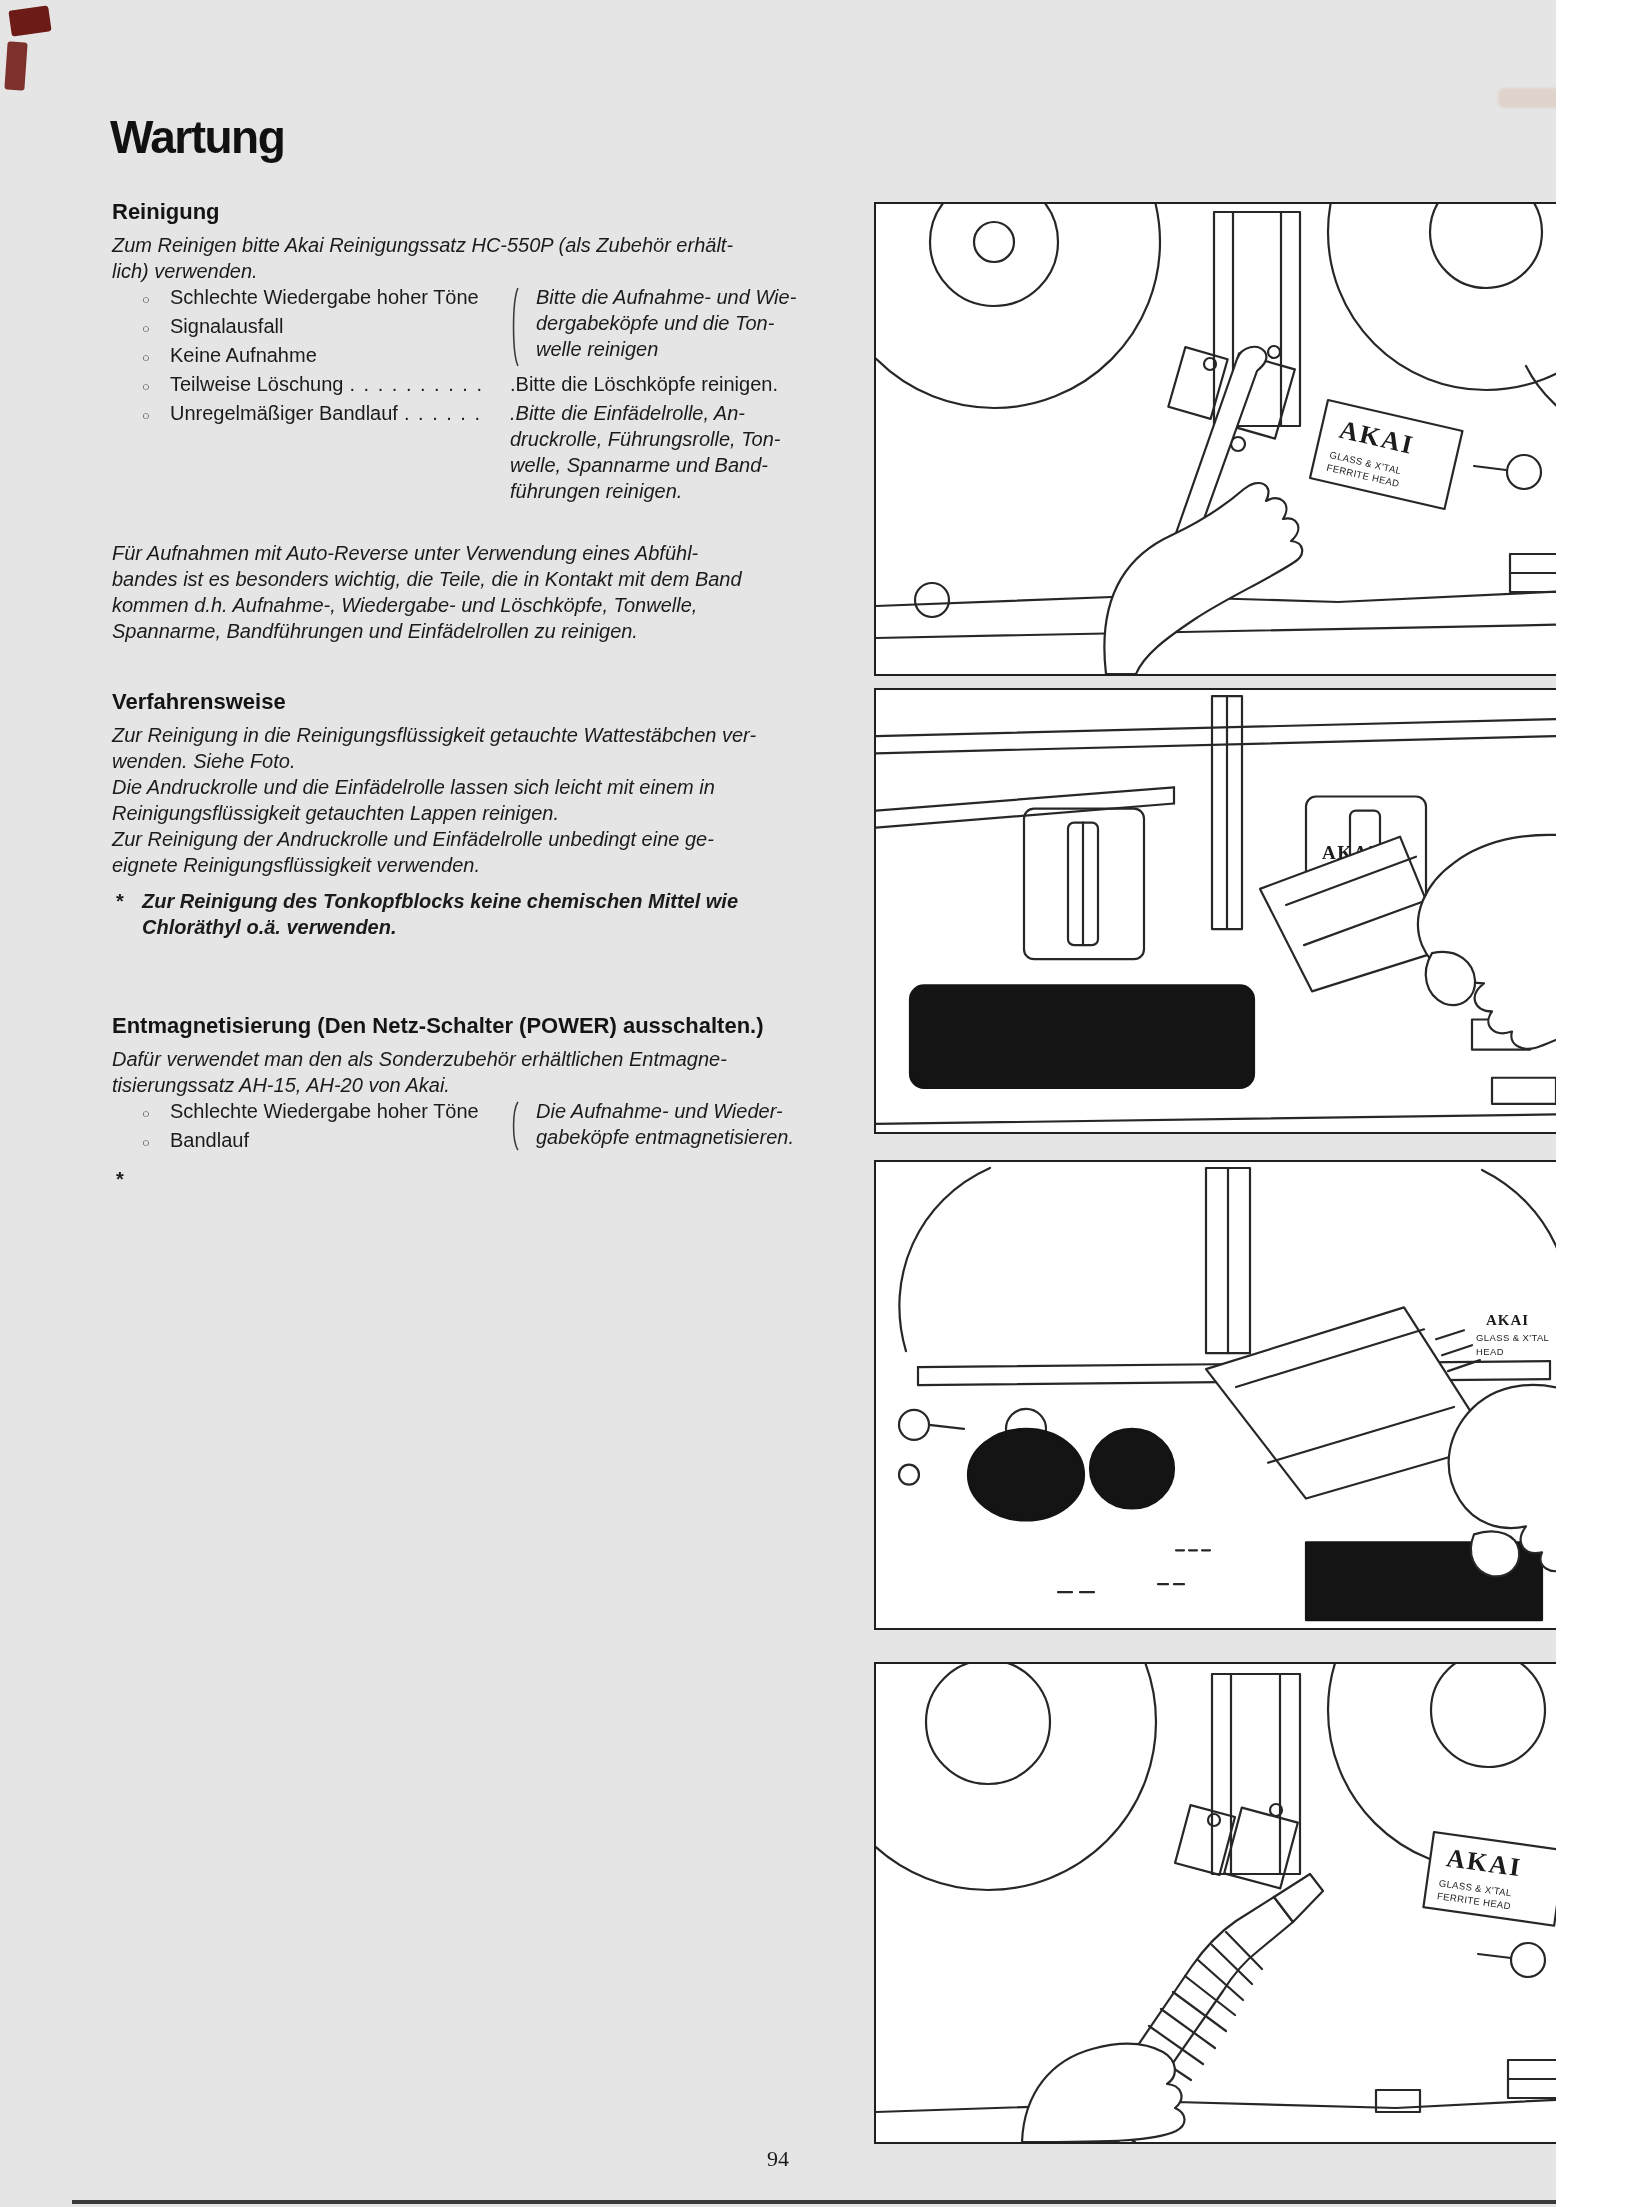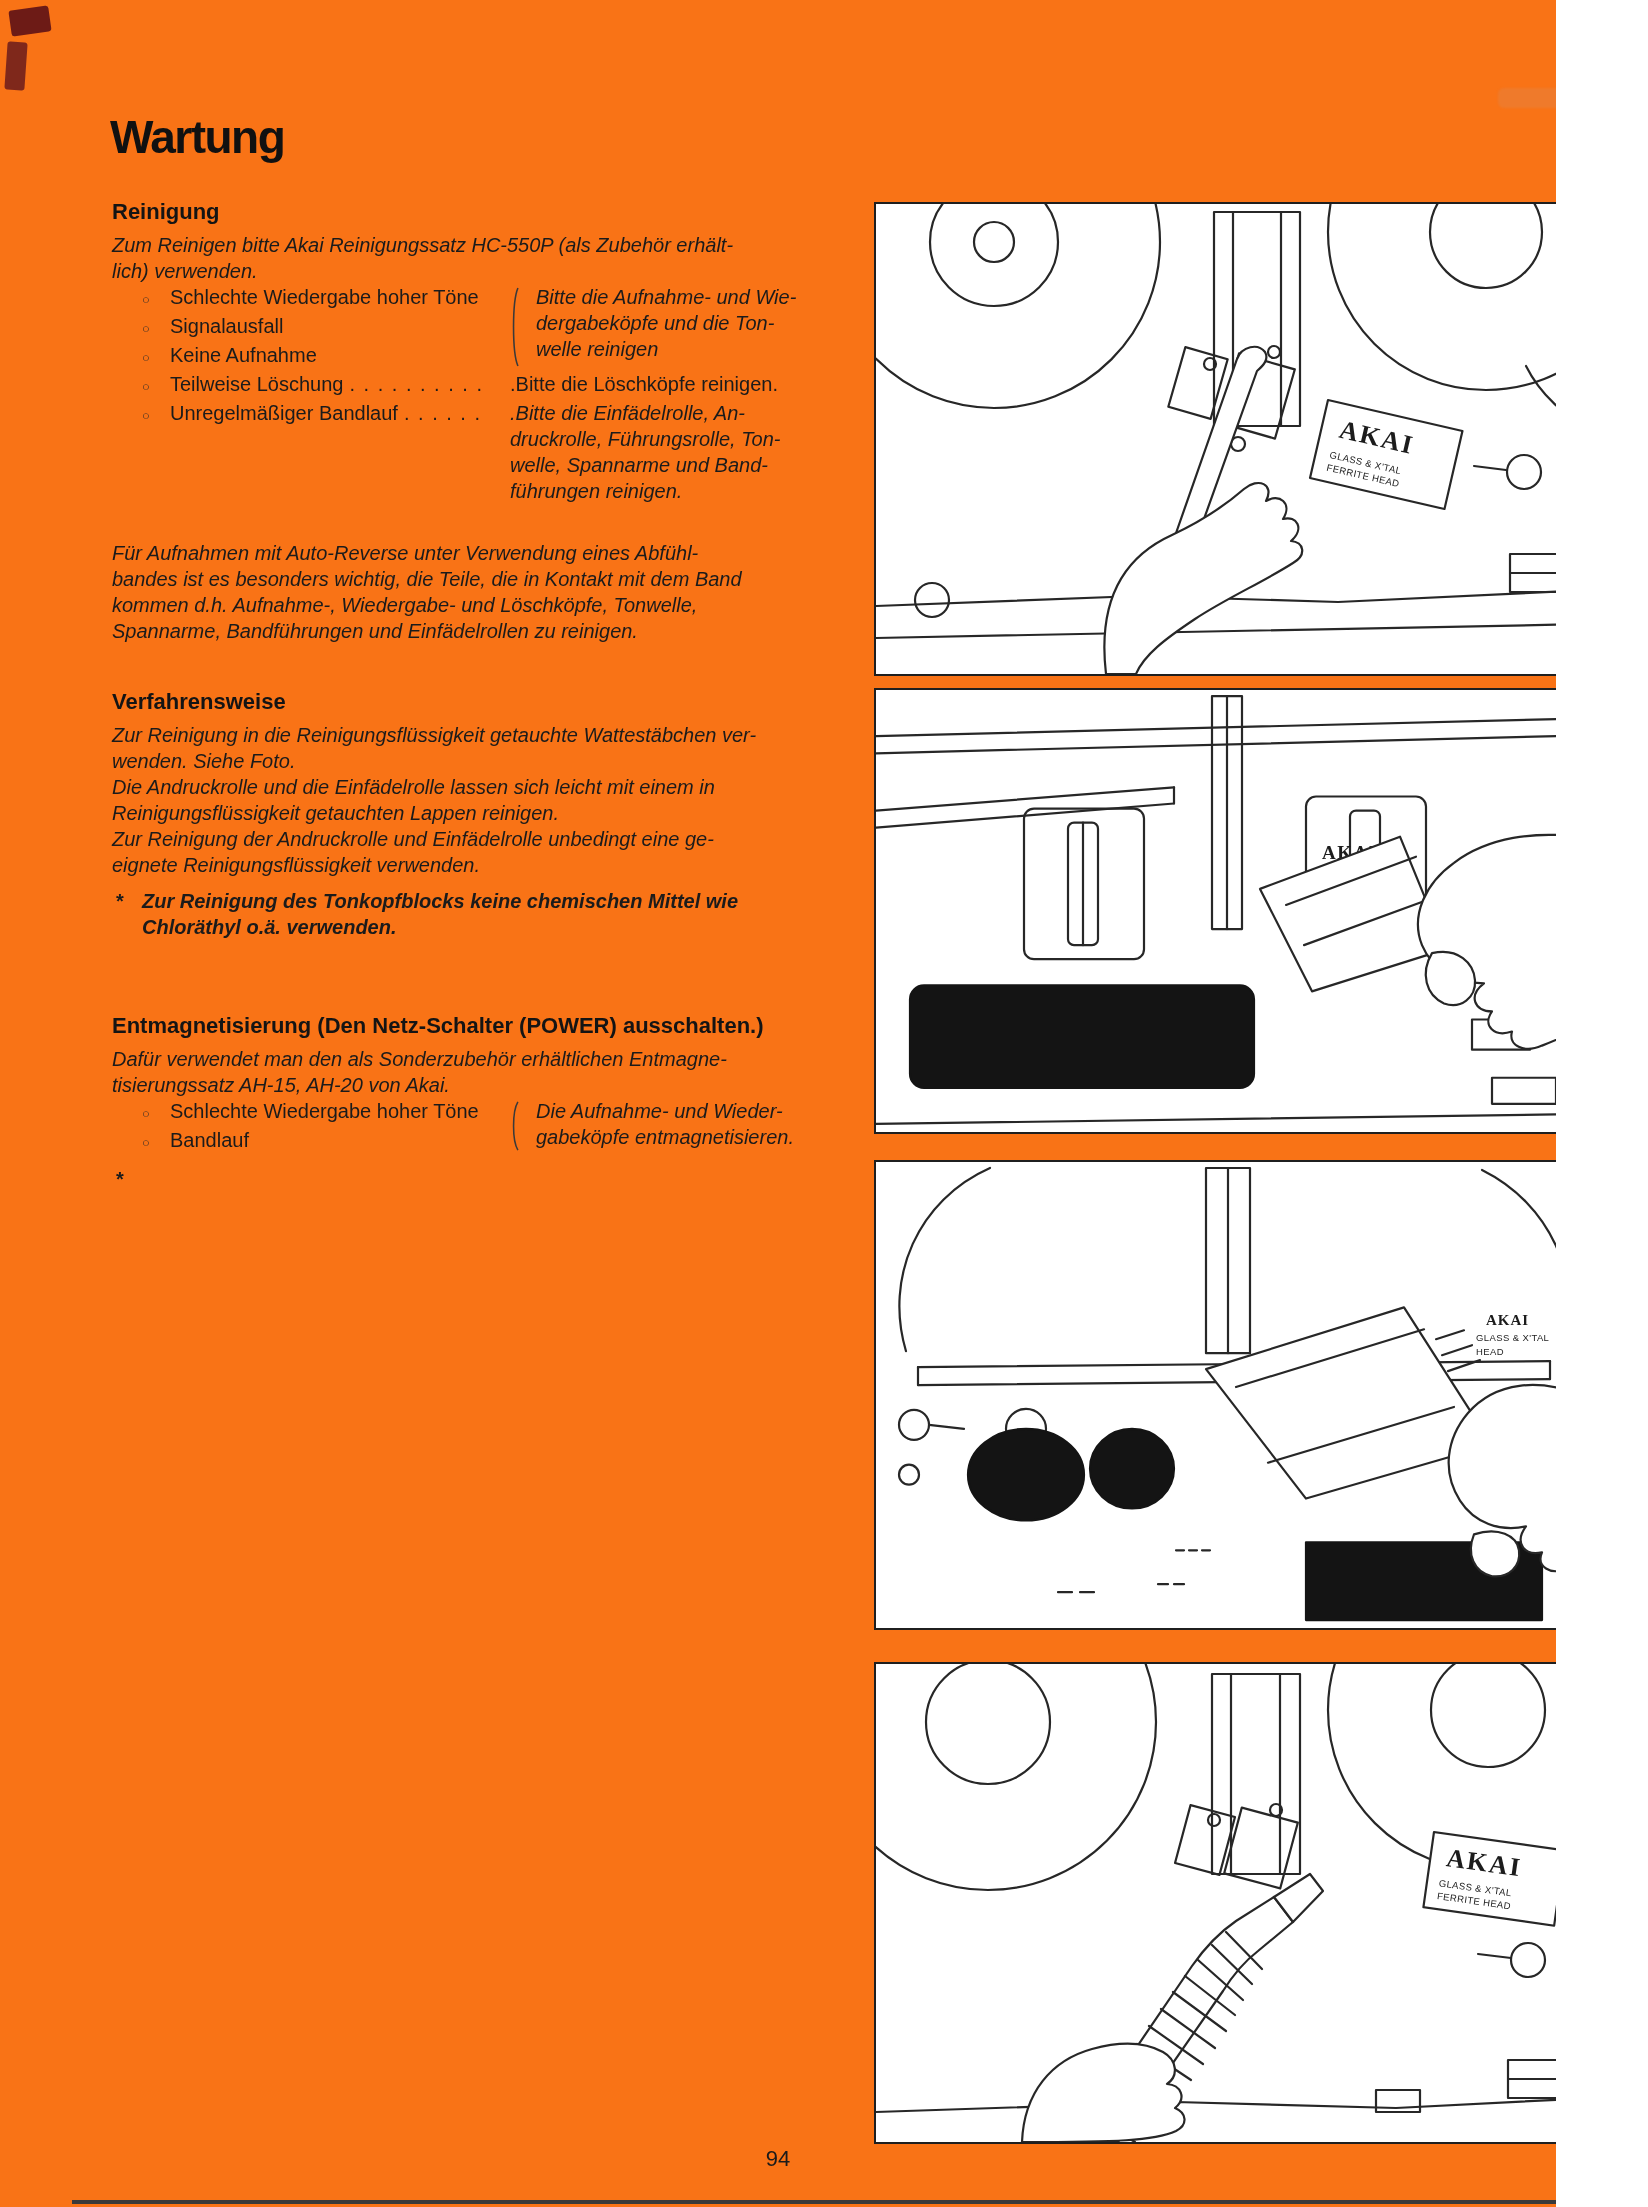--- a/index.html
+++ b/index.html
@@ -1,18 +1,18 @@
 <!DOCTYPE html>
 <html><head>
 <meta charset="utf-8">
 <style>
   html,body { margin:0; padding:0; background:#ffffff; }
   .page {
     position:relative; width:1556px; height:2207px;
-    background:#f97316; overflow:hidden;
+    background:#e5e5e5; overflow:hidden;
     font-family:"Liberation Sans", sans-serif; color:#1b1b1b;
   }
 
   
   .mark1 { position:absolute; left:10px; top:8px; width:40px; height:26px; background:#6d1b16; border-radius:3px; transform:rotate(-8deg); }
   .mark2 { position:absolute; left:6px; top:42px; width:20px; height:48px; background:#74221c; border-radius:3px; transform:rotate(4deg); opacity:.92; }
   .mark3 { position:absolute; left:1498px; top:88px; width:78px; height:20px; background:rgba(205,150,120,.22); border-radius:6px; filter:blur(1px); }
   .side-tab { position:absolute; right:0; top:794px; width:30px; height:130px; background:#141414; }
   .bottom-edge { position:absolute; left:72px; right:0; bottom:3px; height:4px; background:#3a3a3a; }
 
@@ -55,21 +55,21 @@
   }
   .fig .dark  { fill:#141414; stroke:#141414; }
   .fig .paper { fill:#ffffff; }
   .fig .solid { fill:#ffffff; }
   .fig text { stroke:none; fill:#1c1c1c; }
   .brand  { font-family:"Liberation Serif", serif; font-weight:bold; font-size:26px; letter-spacing:2px; }
   .brand2 { font-family:"Liberation Serif", serif; font-weight:bold; font-size:19px; letter-spacing:1.5px; }
   .brand3 { font-family:"Liberation Serif", serif; font-weight:bold; font-size:15px; letter-spacing:1px; }
   .tiny   { font-size:9.5px; letter-spacing:.4px; }
 
-  .page-num { position:absolute; top:2146px; left:0; width:100%; text-align:center; font-size:22px; color:#1b1b1b; }
+  .page-num { position:absolute; top:2146px; left:0; width:100%; text-align:center; font-size:22px; color:#1b1b1b;font-family:Liberation Serif, serif; }
 </style>
 </head>
 <body>
 
 <div class="page">
 
   <div class="mark1"></div>
   <div class="mark2"></div>
   <div class="mark3"></div>
   <div class="side-tab"></div>

